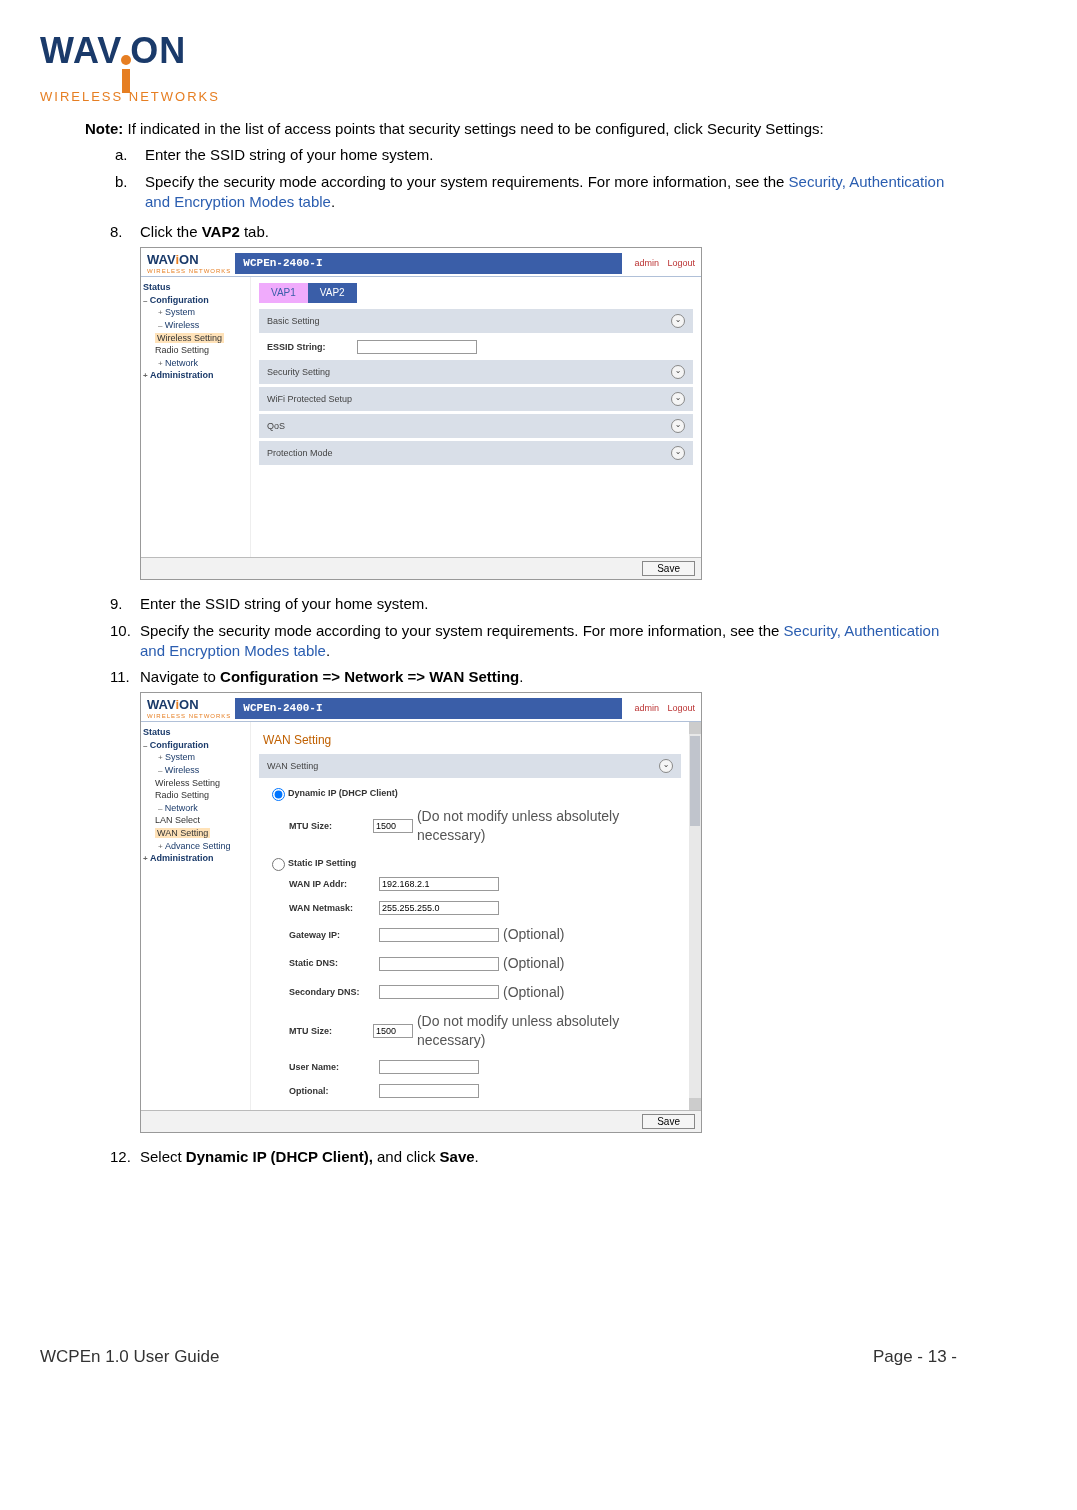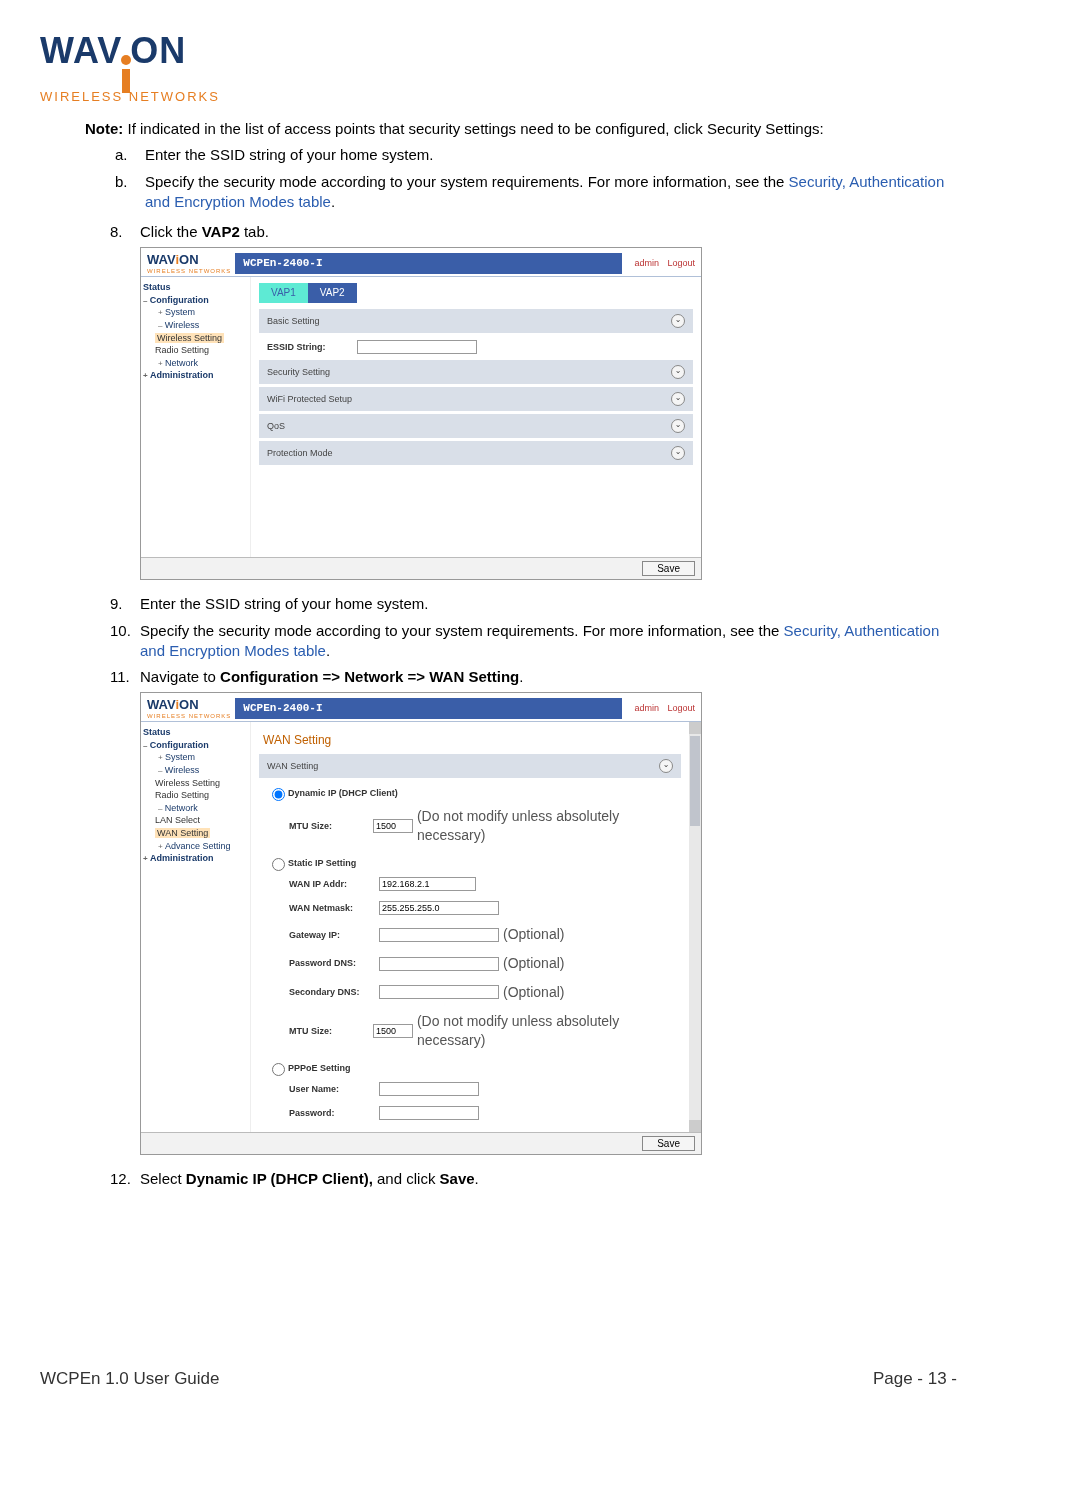--- a/index.html
+++ b/index.html
@@ -151,21 +151,21 @@
     overflow: hidden;
   }
   .ui-tabs { display: flex; gap: 0; margin-bottom: 6px; }
   .ui-tab {
     padding: 3px 12px;
     font-size: 10px;
     color: #fff;
     background: #3a5ea8;
     cursor: pointer;
   }
-  .ui-tab.inactive { background: #5eead4; color: #3a5ea8; }
+  .ui-tab.inactive { background: #f0abfc; color: #3a5ea8; }
   .ui-panel {
     background: #d9dfe8;
     padding: 5px 8px;
     margin-bottom: 3px;
     display: flex;
     justify-content: space-between;
     align-items: center;
     font-size: 9px;
     color: #444;
   }
@@ -402,56 +402,52 @@
               <label>MTU Size:</label>
               <input type="text" style="width: 40px;" value="1500">
               <span class="hint">(Do not modify unless absolutely necessary)</span>
             </div>
             <div class="ui-section-h">
                 <input type="radio" style="">
                 <span>Static IP Setting</span>
               </div>
             <div class="ui-row" style="padding-left:30px">
                 <label>WAN IP Addr:</label>
-                <input type="text" style="width: 97px;" value="192.168.2.1">
+                <input type="text" style="width: 120px;" value="192.168.2.1">
               </div>
             <div class="ui-row" style="padding-left:30px">
                 <label>WAN Netmask:</label>
                 <input type="text" style="width: 120px;" value="255.255.255.0">
               </div>
             <div class="ui-row" style="padding-left:30px">
                 <label>Gateway IP:</label>
                 <input type="text" style="width: 120px;">
                 <span class="hint">(Optional)</span>
               </div>
             <div class="ui-row" style="padding-left:30px">
-                <label>Password DNS:</label>
+                <label>Static DNS:</label>
                 <input type="text" style="width: 120px;">
                 <span class="hint">(Optional)</span>
               </div>
             <div class="ui-row" style="padding-left:30px">
                 <label>Secondary DNS:</label>
                 <input type="text" style="width: 120px;">
                 <span class="hint">(Optional)</span>
               </div>
             <div class="ui-row" style="padding-left:30px">
                 <label>MTU Size:</label>
                 <input type="text" style="width: 40px;" value="1500">
                 <span class="hint">(Do not modify unless absolutely necessary)</span>
               </div>
-            <div class="ui-section-h">
-                <input type="radio" style="">
-                <span>PPPoE Setting</span>
-              </div>
             <div class="ui-row" style="padding-left:30px">
                 <label>User Name:</label>
                 <input type="text" style="width: 100px;">
               </div>
             <div class="ui-row" style="padding-left:30px">
-                <label>Password:</label>
+                <label>Optional:</label>
                 <input type="text" style="width: 100px;">
               </div>
           </div>
           <div class="ui-scroll">
               <div class="thumb"></div>
             </div>
         </div>
         <div class="ui-footer">
             <button>Save</button>
           </div>

